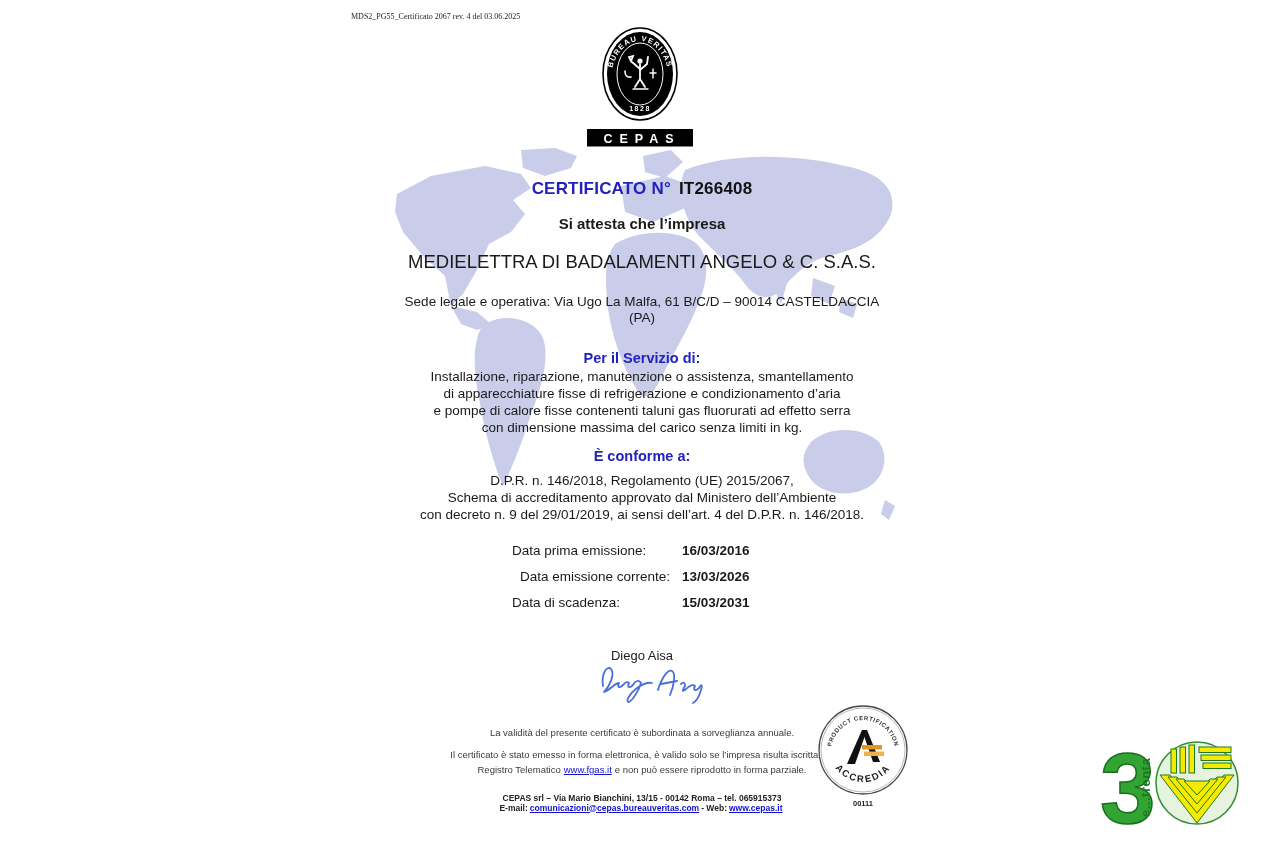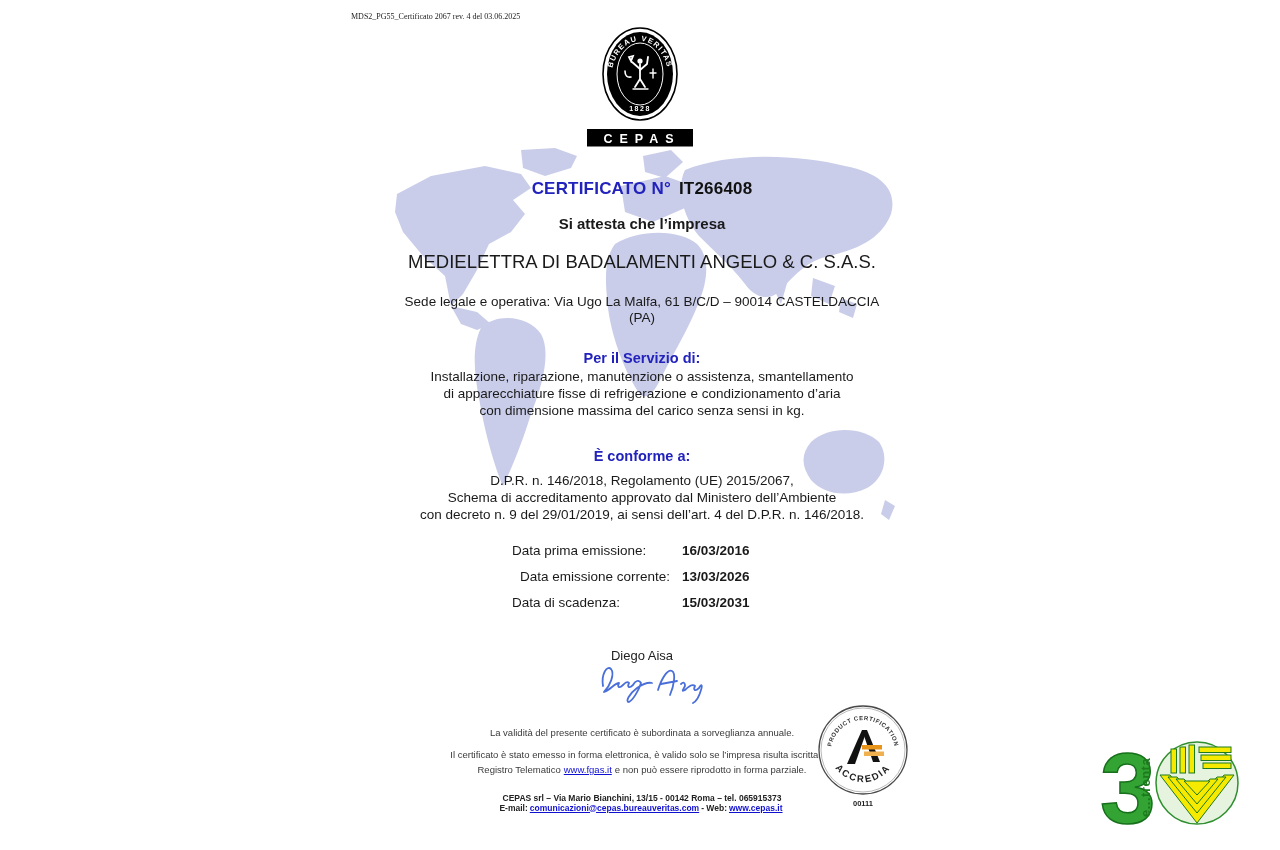--- a/index.html
+++ b/index.html
@@ -104,21 +104,22 @@
 
 <div class="abs col center address">
   <div>Sede legale e operativa: Via Ugo La Malfa, 61 B/C/D – 90014 CASTELDACCIA</div>
   <div>(PA)</div>
 </div>
 
 <div class="abs col center sec-head service-head">Per il Servizio di:</div>
 <div class="abs col center service-body">
   <div>Installazione, riparazione, manutenzione o assistenza, smantellamento</div>
   <div>di apparecchiature fisse di refrigerazione e condizionamento d’aria</div>
-  <div>con dimensione massima del carico senza sensi in kg.</div>
+  <div>e pompe di calore fisse contenenti taluni gas fluorurati ad effetto serra</div>
+  <div>con dimensione massima del carico senza limiti in kg.</div>
 </div>
 
 <div class="abs col center sec-head conf-head">È conforme a:</div>
 <div class="abs col center conf-body">
   <div>D.P.R. n. 146/2018, Regolamento (UE) 2015/2067,</div>
   <div>Schema di accreditamento approvato dal Ministero dell’Ambiente</div>
   <div>con decreto n. 9 del 29/01/2019, ai sensi dell’art. 4 del D.P.R. n. 146/2018.</div>
 </div>
 
 <div class="abs dates">

